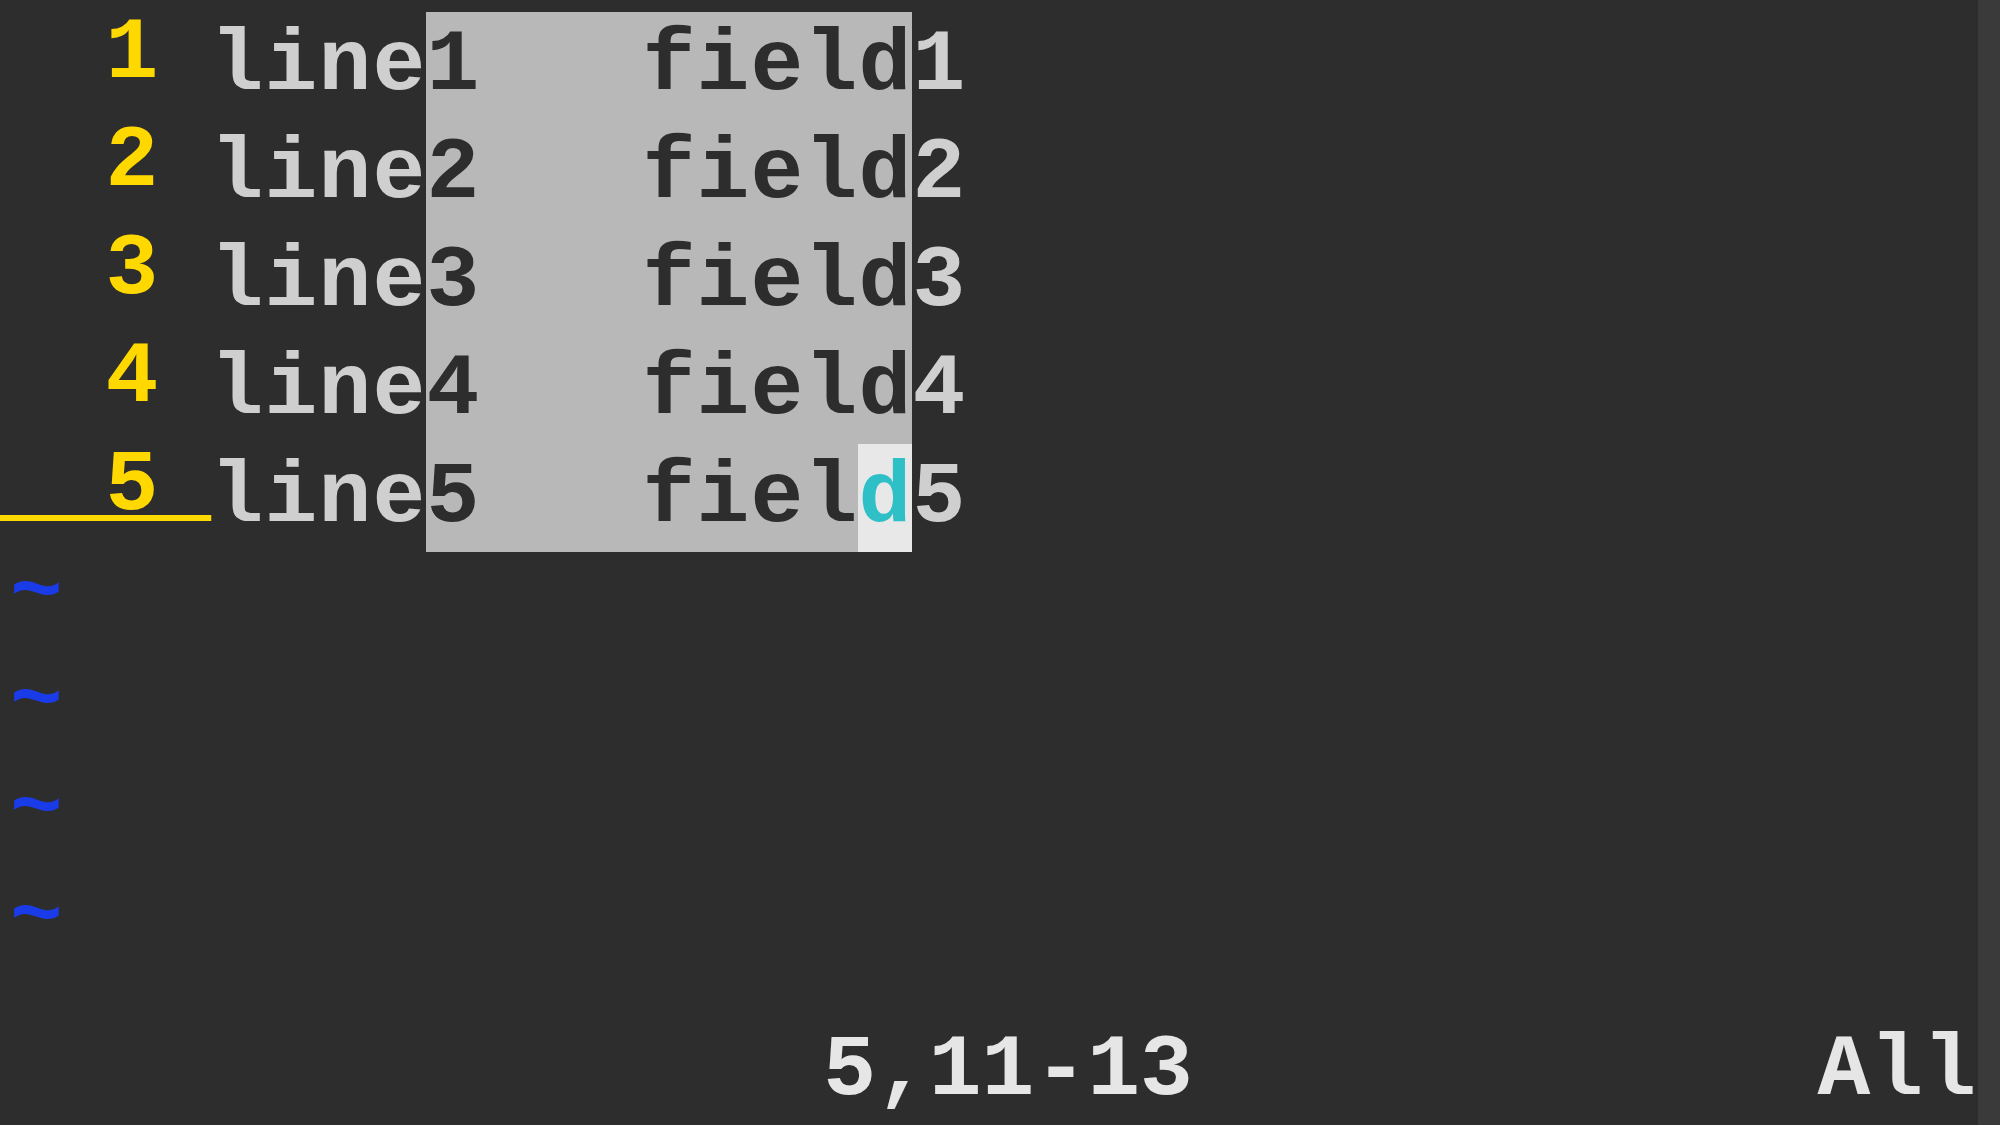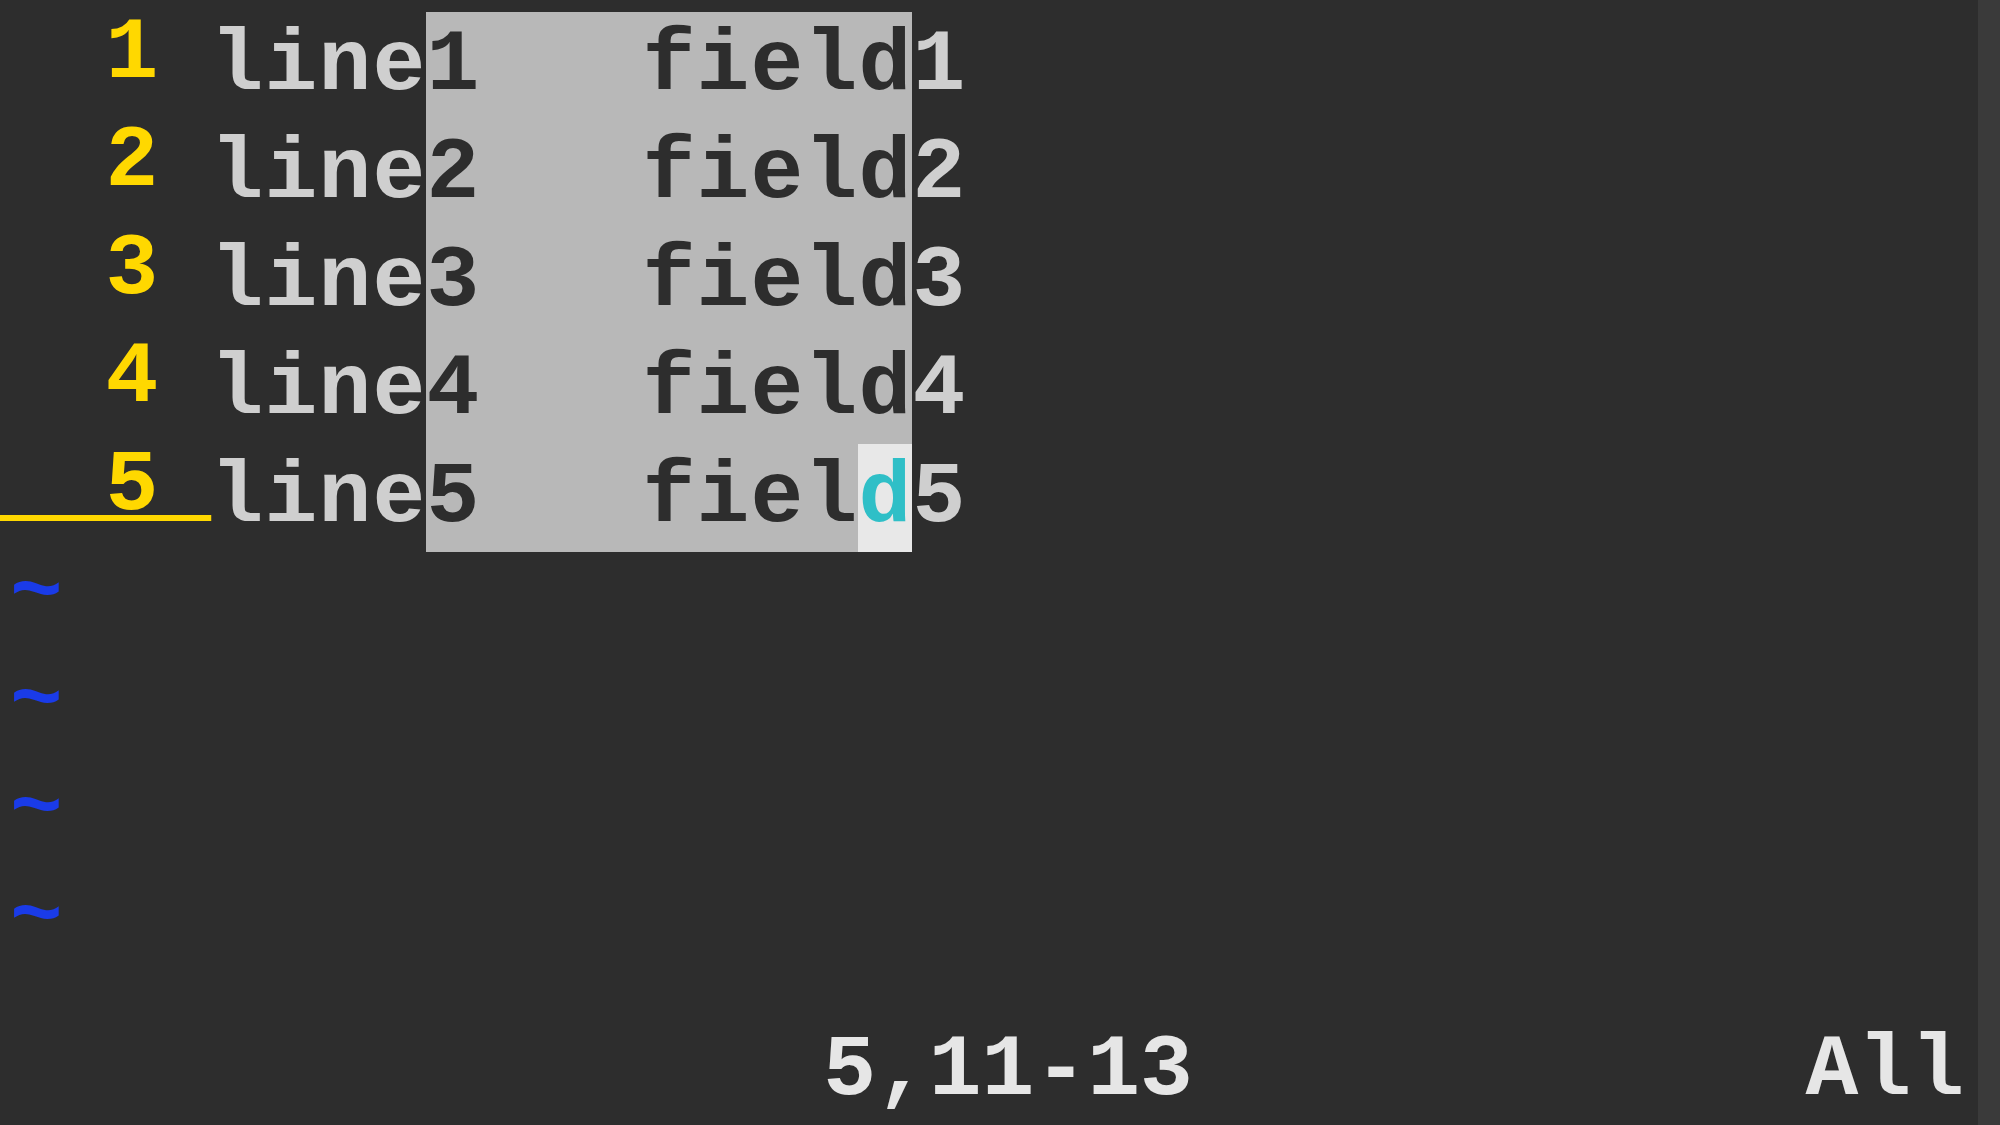--- a/index.html
+++ b/index.html
@@ -65,21 +65,21 @@
     padding-left: 16px;
     flex: 0 0 auto;
   }
   .status-pos {
     position: absolute;
     left: 50%;
     transform: translateX(-50%);
   }
   .status-scroll {
     margin-left: auto;
-    padding-right: 36px;
+    padding-right: 24px;
   }
   .scrollbar {
     position: absolute;
     top: 0; right: 0;
     width: 22px;
     height: 100%;
     background: #3a3a3a;
   }
 </style>
 </head>

